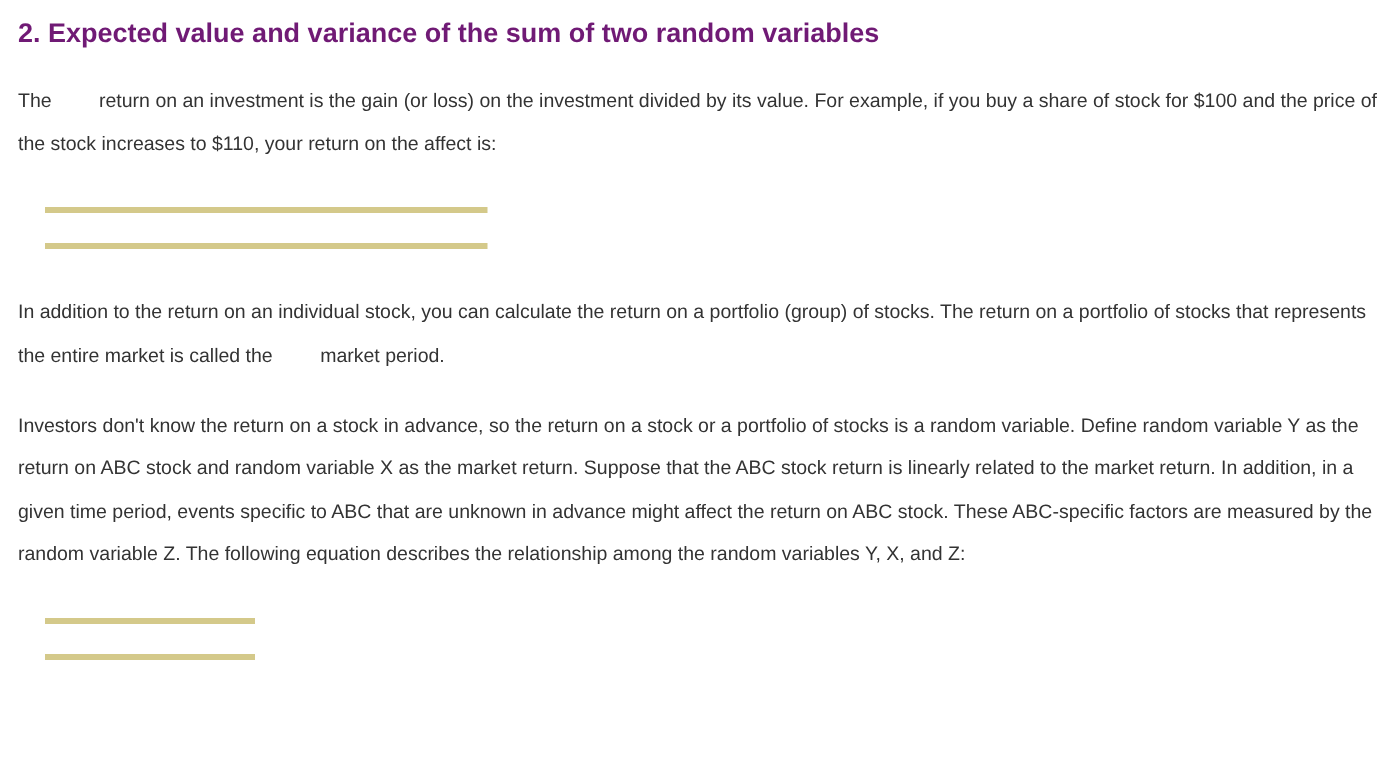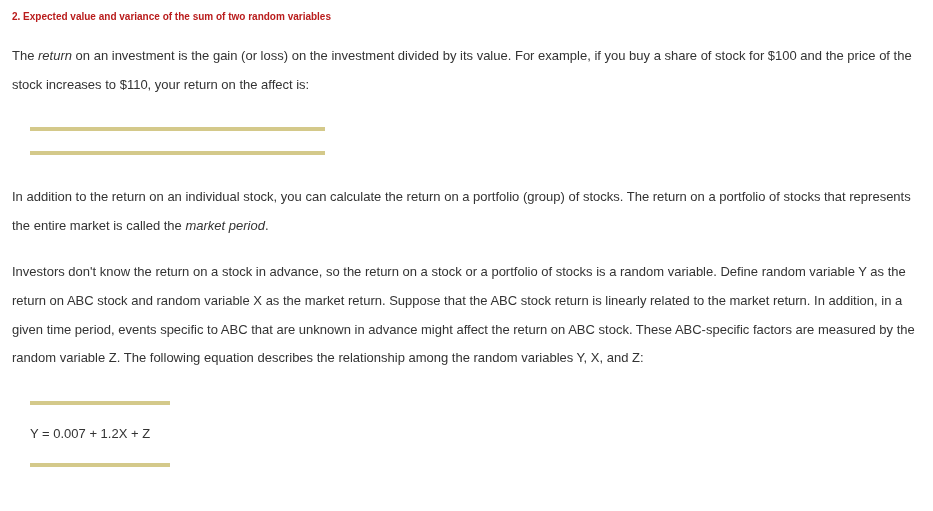--- a/index.html
+++ b/index.html
@@ -6,23 +6,23 @@
       font-family: Verdana, Geneva, sans-serif;
       font-size: 13px;
       color: #333;
       margin: 0;
       padding: 10px 12px;
       line-height: 1.4;
       background: #fff;
     }
     .heading {
       font-weight: bold;
-      color: #b91c1c;
+      color: #701a75;
       margin-bottom: 18px;
-      font-size: 10px;
+      font-size: 18px;
     }
     .para {
       color: #333;
       line-height: 2.2;
       margin-bottom: 18px;
       font-size: 13px;
     }
     .formula-block {
       margin: 28px 0 28px 18px;
     }
@@ -45,21 +45,21 @@
     }
     .rule-bottom-short {
       width: 140px;
       margin-top: 20px;
     }
     .formula-text {
       font-size: 13px;
       color: #333;
     }
     .italic {
-      font-style: italic;
+      margin-left: 28px;
     }
   </style>
 </head>
 <body>
 
 <div class="heading">2. Expected value and variance of the sum of two random variables</div>
 
 <div class="para">
   <span>The </span><span class="italic">return</span><span> on an investment is the gain (or loss) on the investment divided by its value. For example, if you buy a share of stock for $100 and the price of the stock increases to $110, your return on the affect is:</span>
 </div>
@@ -70,15 +70,14 @@
 </div>
 
 <div class="para">
   <span>In addition to the return on an individual stock, you can calculate the return on a portfolio (group) of stocks. The return on a portfolio of stocks that represents the entire market is called the </span><span class="italic">market period</span><span>.</span>
 </div>
 
 <div class="para">Investors don't know the return on a stock in advance, so the return on a stock or a portfolio of stocks is a random variable. Define random variable Y as the return on ABC stock and random variable X as the market return. Suppose that the ABC stock return is linearly related to the market return. In addition, in a given time period, events specific to ABC that are unknown in advance might affect the return on ABC stock. These ABC-specific factors are measured by the random variable Z. The following equation describes the relationship among the random variables Y, X, and Z:</div>
 
 <div class="formula-block">
   <div class="rule rule-top-short"></div>
-  <div class="formula-text">Y = 0.007 + 1.2X + Z</div>
   <div class="rule rule-bottom-short"></div>
 </div>
 
 </body></html>

